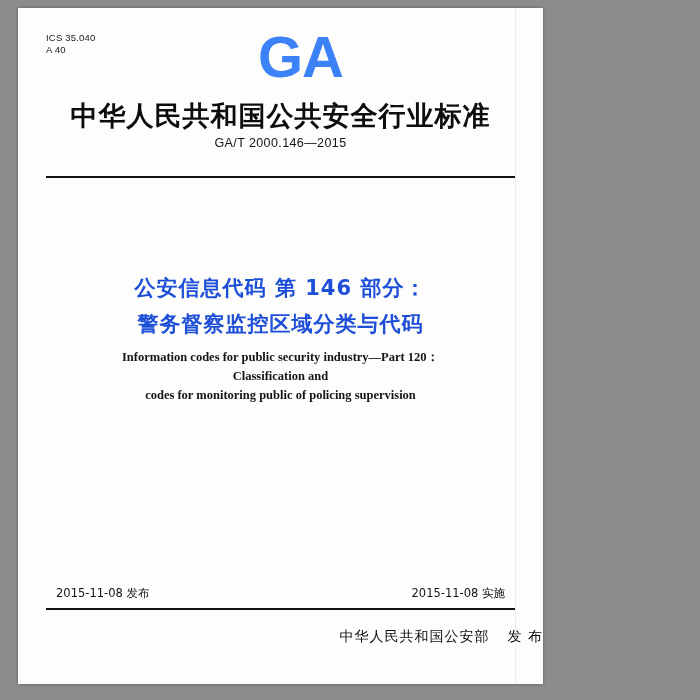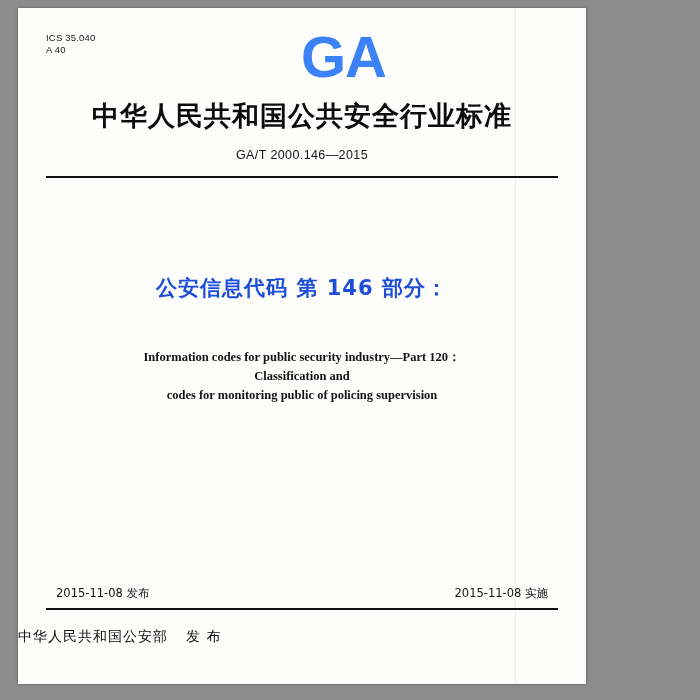--- a/index.html
+++ b/index.html
@@ -10,21 +10,21 @@
     height: 700px;
     overflow: hidden;
   }
   body {
     font-family: "Liberation Sans", sans-serif;
   }
   .page {
     position: absolute;
     left: 18px;
     top: 8px;
-    width: 568px;
+    width: 525px;
     height: 676px;
     background: #fdfdfc;
     box-shadow: 0 0 3px rgba(0,0,0,0.35);
     overflow: hidden;
   }
   .inner {
     position: absolute;
     left: 0; top: 0; right: 0; bottom: 0;
   }
   .ics {
@@ -55,21 +55,21 @@
     text-align: center;
     font-family: Liberation Mono, monospace;
     font-weight: bold;
     font-size: 27px;
     letter-spacing: 1px;
     color: #0d0d0d;
   }
   .std-no {
     position: absolute;
     left: 0; right: 0;
-    top: 140px;
+    top: 128px;
     text-align: center;
     font-size: 12.5px;
     letter-spacing: 0.4px;
     color: #141414;
     font-family: "Liberation Sans", sans-serif;
   }
   .rule {
     position: absolute;
     left: 28px;
     right: 28px;
@@ -129,21 +129,21 @@
     left: 28px;
     right: 28px;
     top: 600px;
     height: 2px;
     background: #111;
   }
   .publisher {
     position: absolute;
     left: 0; right: 0;
     top: 620px;
-    text-align: left;
+    text-align: right;
     font-family: "DejaVu Sans", sans-serif;
     font-size: 14px;
     letter-spacing: 1px;
     color: #0d0d0d;
   }
   .publisher .sp { display: inline-block; width: 18px; }
   .spine {
     position: absolute;
     left: 497px;
     top: 0;
@@ -166,20 +166,21 @@
     <div class="ga-logo">GA</div>
 
     <div class="cn-title">中华人民共和国公共安全行业标准</div>
 
     <div class="std-no">GA/T 2000.146—2015</div>
 
     <div class="rule"></div>
 
     <div class="main-title">
       <div>公安信息代码  第 146 部分：</div>
+      <div>警务督察监控区域分类与代码</div>
     </div>
 
     <div class="en-title">
       <div>Information codes for public security industry—Part 120：Classification and</div>
       <div>codes for monitoring public of policing supervision</div>
     </div>
 
     <div class="date-row">
       <div class="date-left">2015-11-08 发布</div>
       <div class="date-right">2015-11-08 实施</div>

